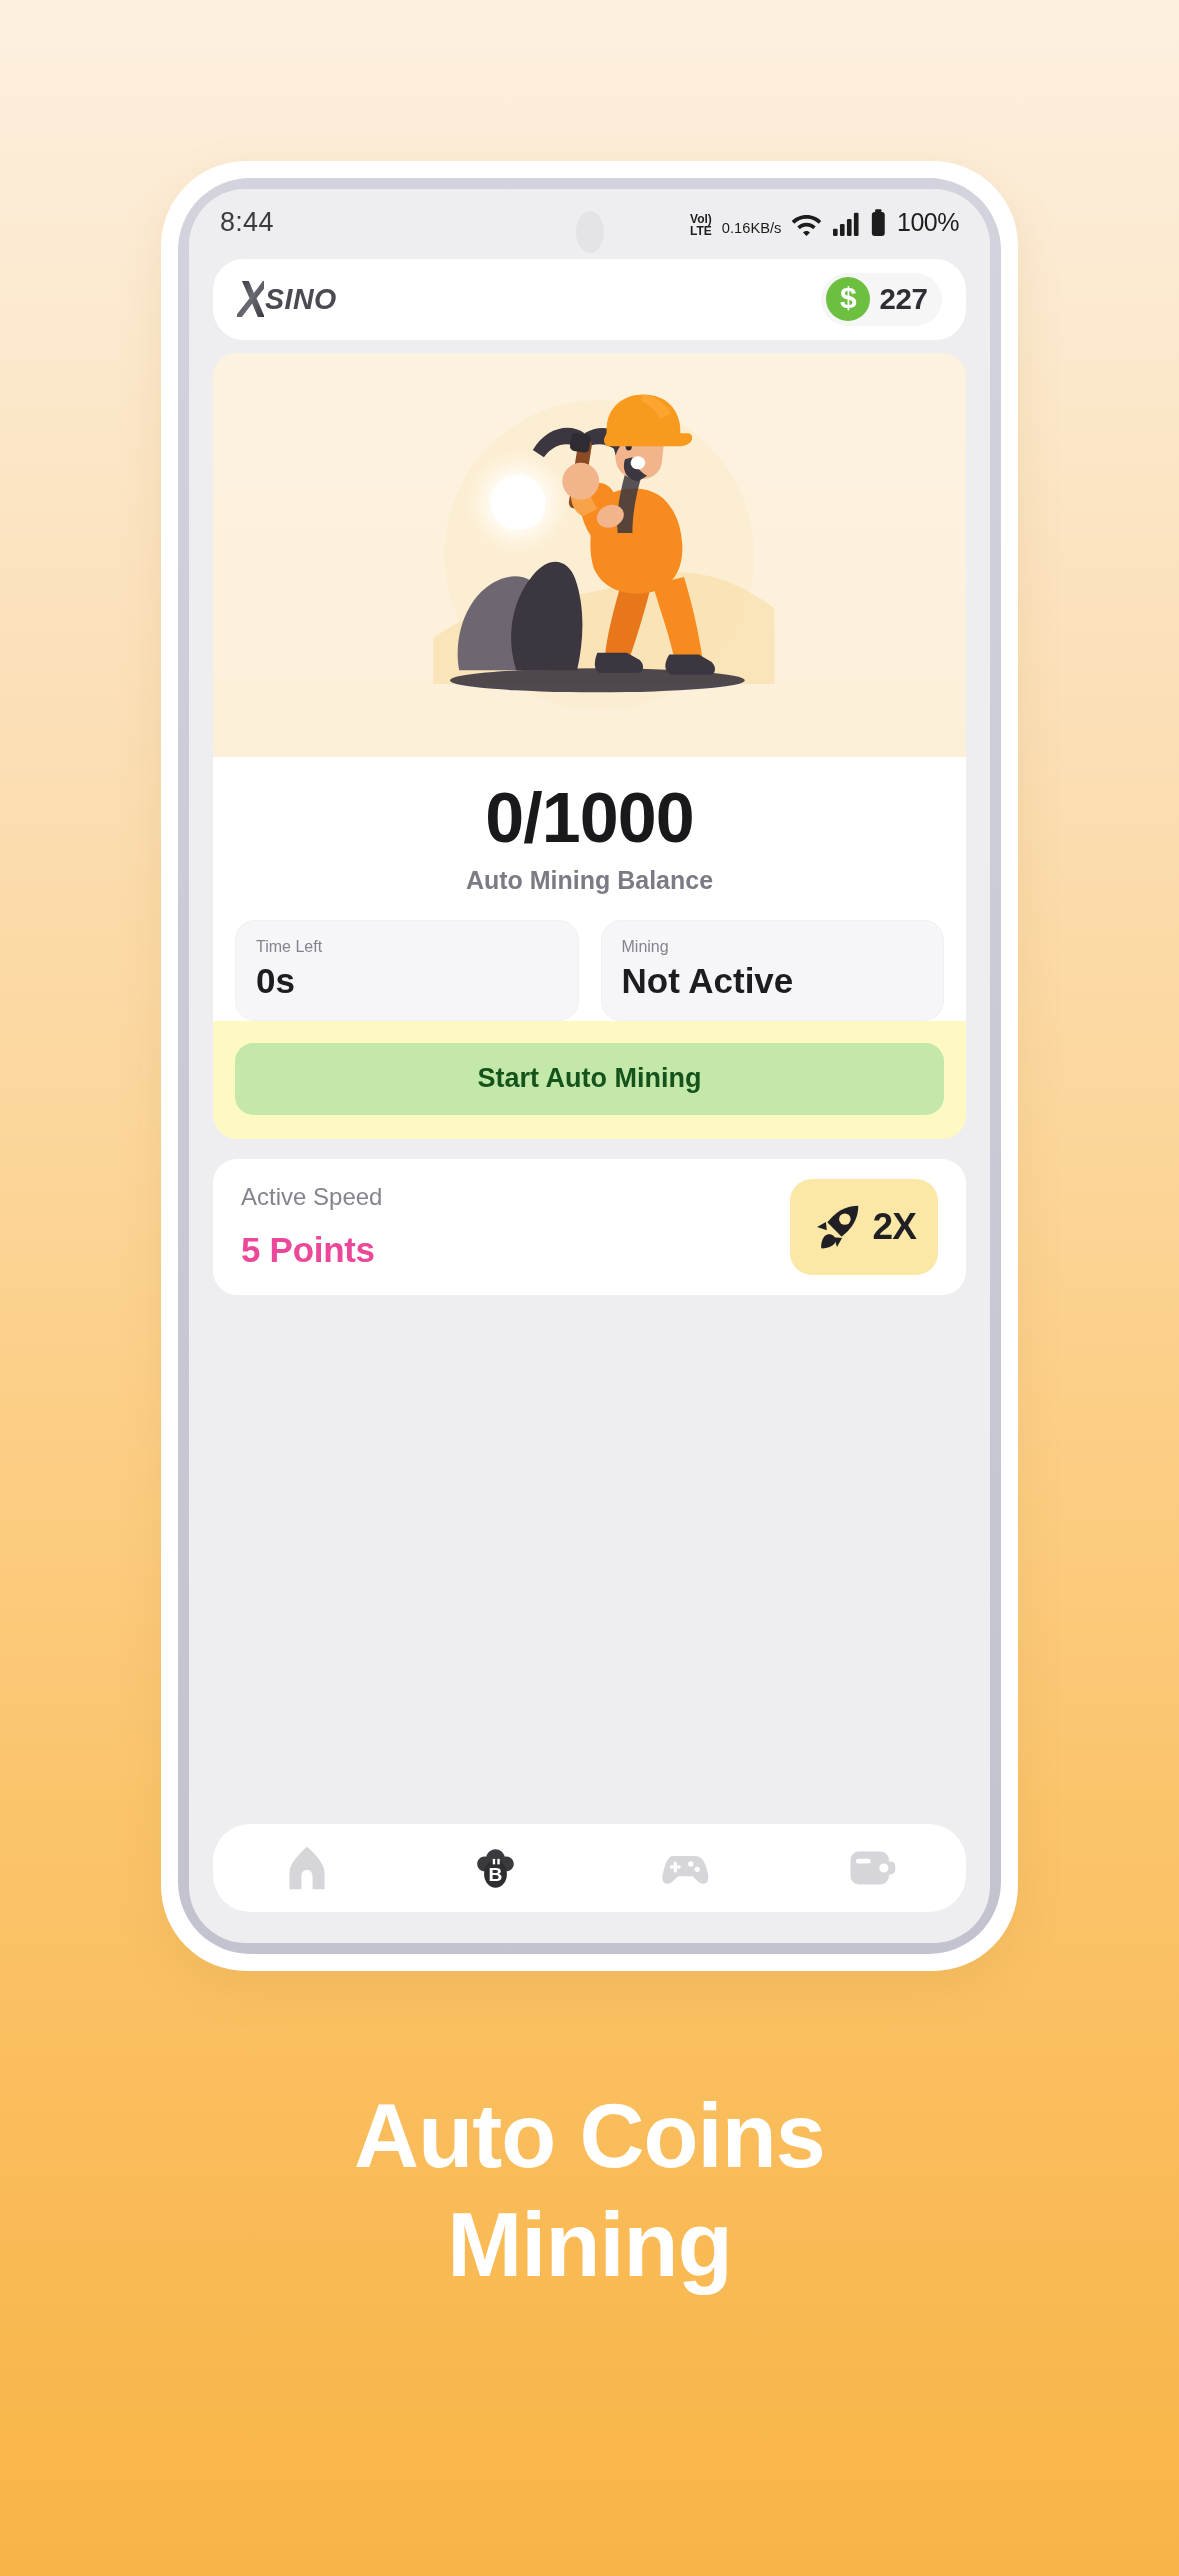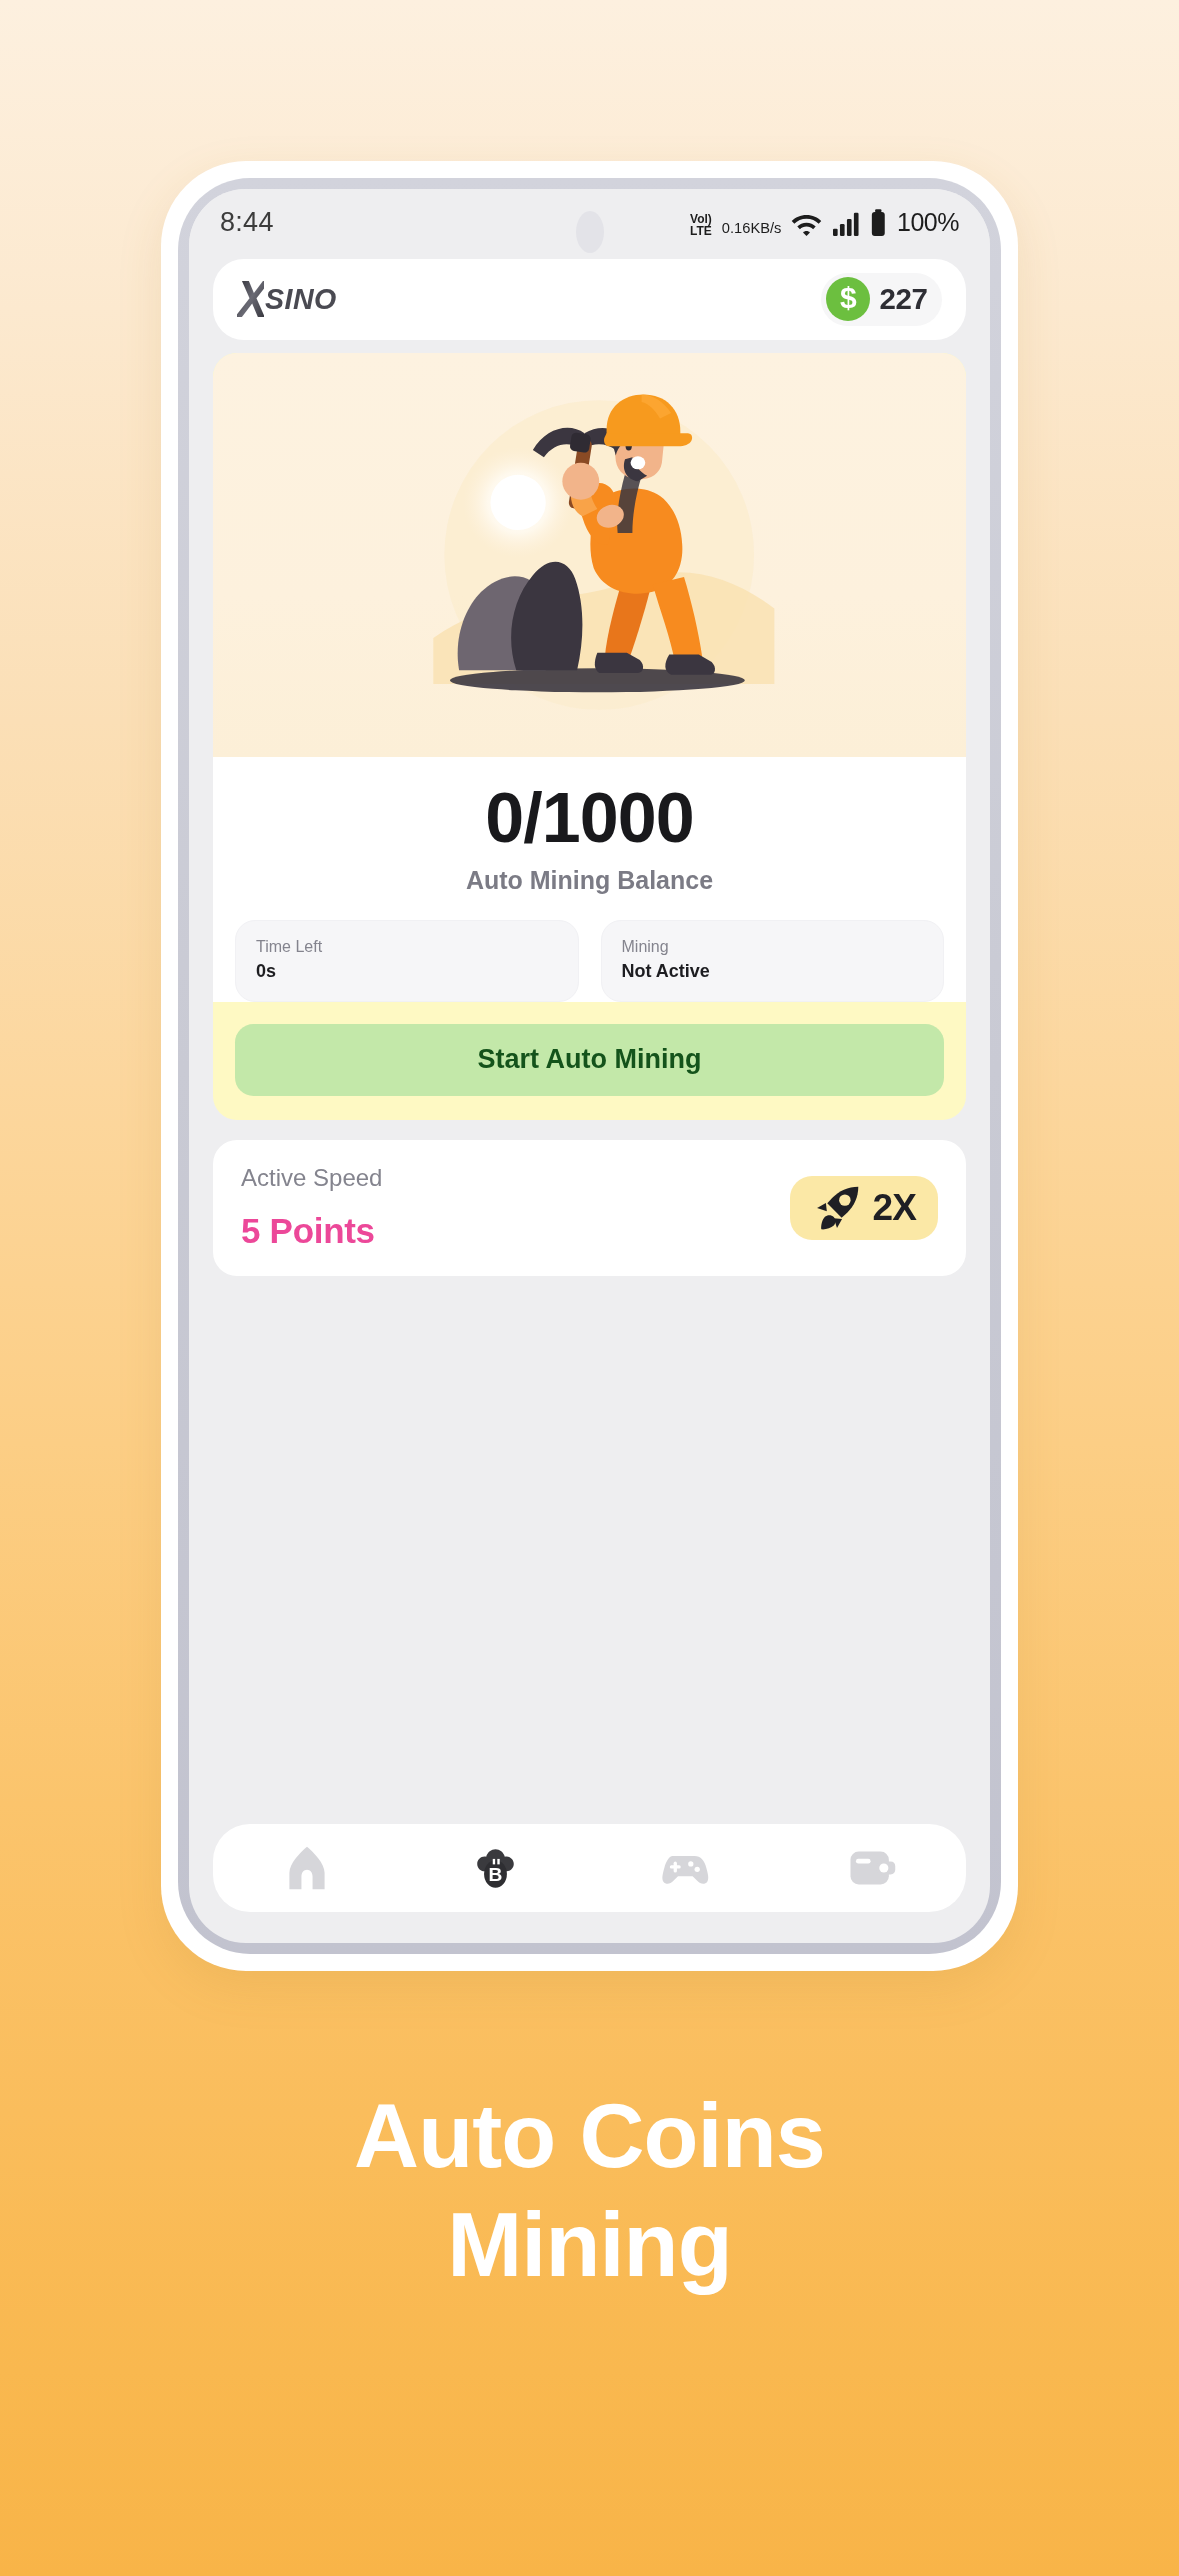--- a/index.html
+++ b/index.html
@@ -143,21 +143,21 @@
     padding:20px 22px 0 22px; background:#fff;
   }
   .stat-box{
     flex:1 1 0;
     background:#f6f6f8;
     border-radius:20px;
     padding:16.6px 20px 18.4px 20px;
     border:0.9px solid #f1f1f4;
   }
   .stat-label{ font-size:16px; color:#84848e; font-weight:400; }
-  .stat-value{ font-size:18px; color:#1d1d21; font-weight:700; margin-top:5.5px;}
+  .stat-value{ font-size:35px; color:#1d1d21; font-weight:700; margin-top:5.5px;}
 
   .start-btn{
     margin:22px 22px 24px 22px;
     background:#c3e8a9;
     border-radius:18.4px;
     height:72px;
     display:flex; align-items:center; justify-content:center;
     cursor:pointer;
   }
   .start-btn-label{ font-size:27px; font-weight:700; color:#14531b; }
@@ -169,21 +169,21 @@
     height:136px;
     display:flex; align-items:center;
     padding:0 28px;
   }
   .speed-label{ font-size:24px; color:#84848e; font-weight:400;}
   .speed-value{ font-size:35px; color:#ec4899; font-weight:700; margin-top:19px; letter-spacing:-0.3px;}
   .boost-badge{
     margin-left:auto;
     background:#fbe8a6;
     border-radius:22px;
-    height:64px; padding:0 22px;
+    height:96px; padding:0 22px;
     display:flex; align-items:center; gap:11px;
   }
   .boost-mult{ font-size:37px; font-weight:800; color:#1f1f24; letter-spacing:-0.9px;}
 
   
   .bottom-nav{
     flex:0 0 auto;
     margin:0 24px 31px 24px;
     background:#ffffff;
     border-radius:37px;

